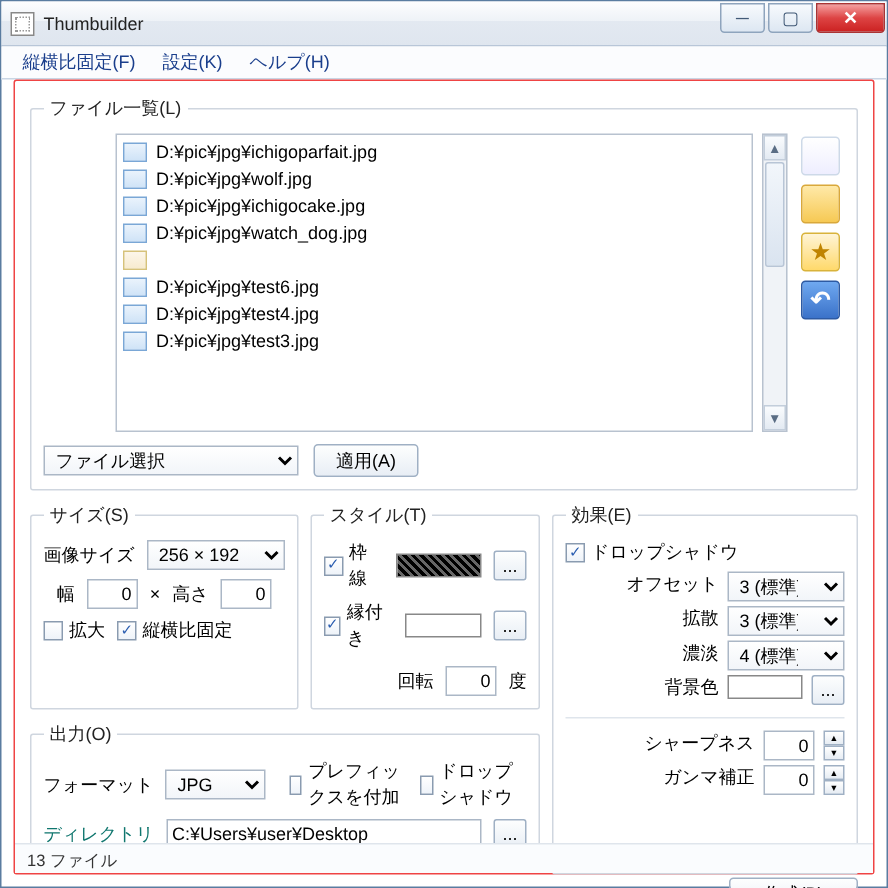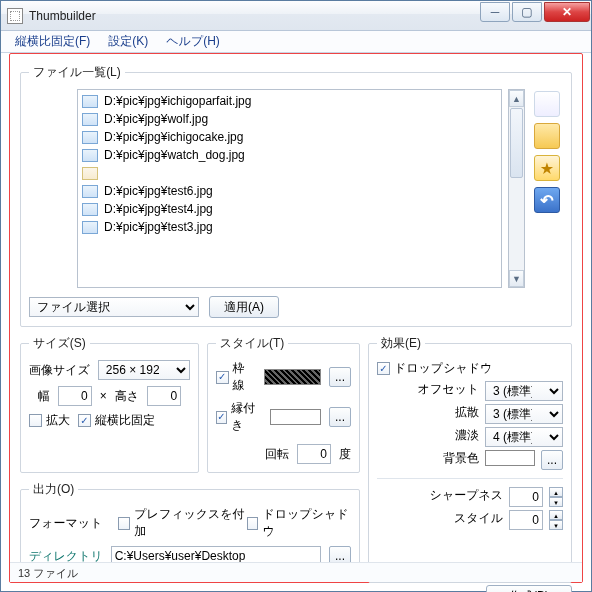--- a/index.html
+++ b/index.html
@@ -184,20 +184,21 @@
               <input type="text" class="numinput" value="0" style="">
               <span>度</span>
             </div>
           </fieldset>
         </div>
 
         <fieldset style="margin-top:0;">
           <legend>出力(O)</legend>
           <div class="row" style="margin-bottom:6px;">
             <span class="label">フォーマット</span>
+            <select style="width:96px;"><option>JPG</option></select>
             <div style="flex:1"></div>
             <div style="display:flex;flex-direction:row;gap:2px;">
               <div class="chk">
                   <span class="chkbox"></span>
                   <span>プレフィックスを付加</span>
                 </div>
               <div class="chk">
                   <span class="chkbox"></span>
                   <span>ドロップシャドウ</span>
                 </div>
@@ -238,21 +239,21 @@
           <hr style="border:none;border-top:1px solid #dfe5ec;margin:8px 0;">
           <div class="effrow">
               <span class="label">シャープネス</span>
               <input type="text" class="numinput" value="0" style="">
               <div class="spin">
                 <button>▴</button>
                 <button>▾</button>
               </div>
             </div>
           <div class="effrow">
-              <span class="label">スタイル</span>
+              <span class="label">ガンマ補正</span>
               <input type="text" class="numinput" value="0" style="">
               <div class="spin">
                 <button>▴</button>
                 <button>▾</button>
               </div>
             </div>
         </fieldset>
       </div>
     </div>
 

